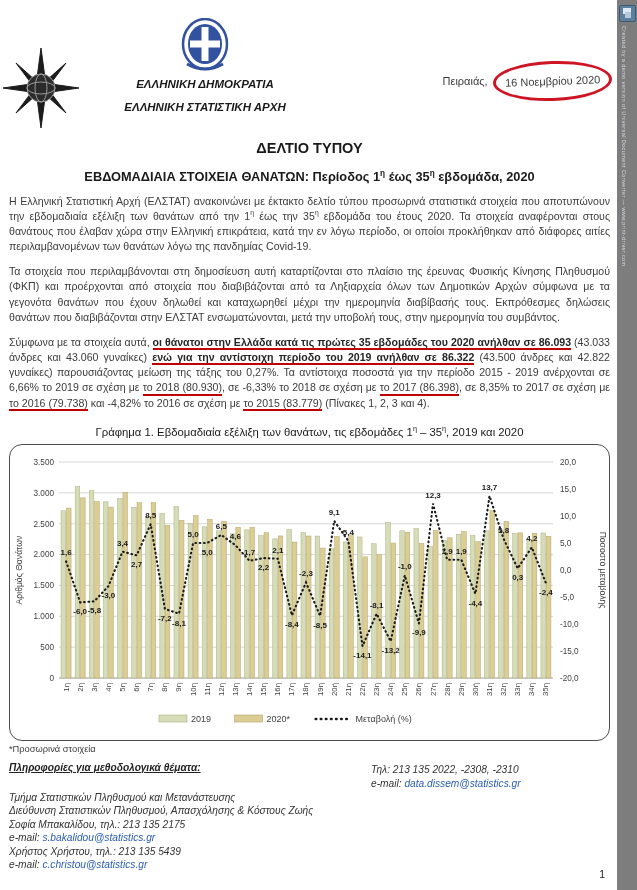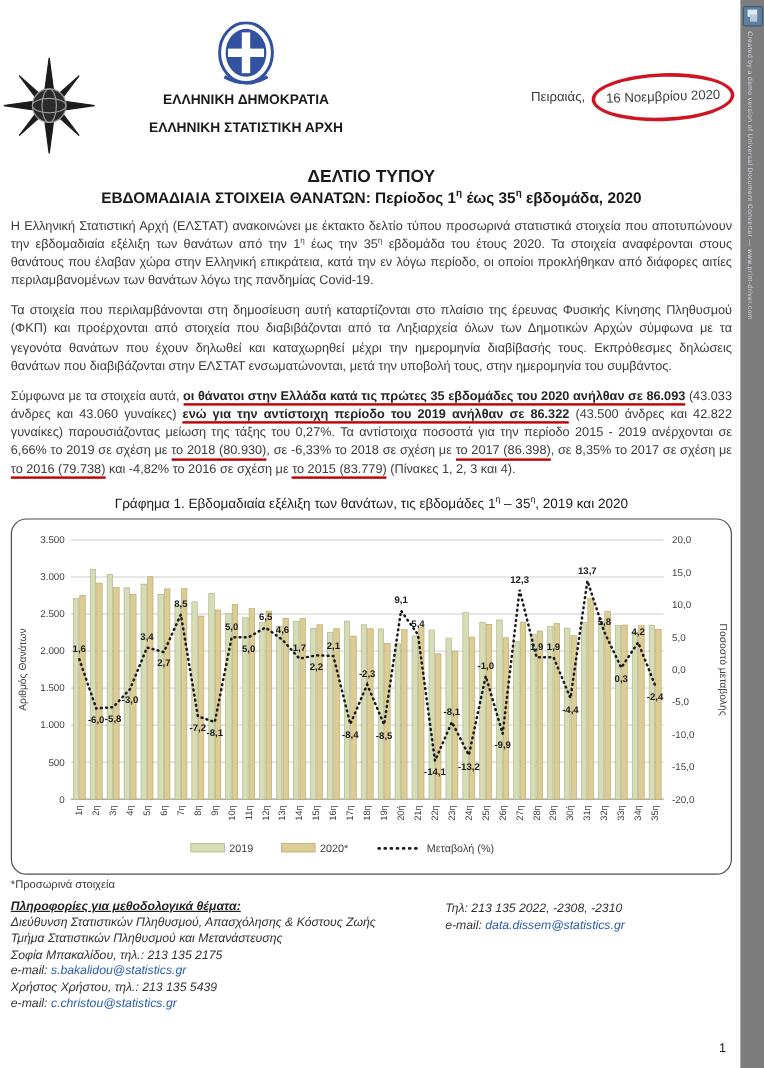--- a/index.html
+++ b/index.html
@@ -10,44 +10,44 @@
   .wm-icon{position:absolute;top:5px;left:2px;width:15px;height:15px;background:#5f7f9e;border:1px solid #3d5a75;border-radius:2px;}
   .wm-icon:before{content:"";position:absolute;left:3px;top:2px;width:8px;height:6px;background:#dfe9f2;border:1px solid #2e4burned;}
   .wm-icon:after{content:"";position:absolute;left:5px;top:6px;width:6px;height:6px;background:#b6c9da;}
   .wm-text{position:absolute;top:26px;left:4px;writing-mode:vertical-rl;font-size:5.5px;letter-spacing:.4px;color:#cfd9e2;white-space:nowrap;}
   
   .content{position:absolute;left:9px;top:0;width:601px;}
   
   .hdr{display:flex;margin-top:14px;height:104px;}
   .star-wrap{width:72px;position:relative;}
   .star{position:absolute;left:-6px;top:34px;}
-  .hdr-center{width:248px;text-align:center;}
+  .hdr-center{width:248px;text-align:center;font-style:italic;}
   .emblem{margin:4px auto 6px auto;display:block;}
   .gov-line{font-weight:bold;color:#1a1a1a;font-size:11.5px;margin-top:2px;}
   .gov-line2{font-weight:bold;color:#1a1a1a;font-size:11.5px;margin-top:11px;}
   .hdr-right{flex:1;text-align:right;padding-top:58px;padding-right:4px;font-size:11px;color:#3c3c3c;}
   .circled{display:inline-block;position:relative;border:3px solid #cf1423;border-radius:50%;
            padding:11px 9px;margin:-11px -6px -11px 2px;transform:rotate(-2deg);}
   
   .doc-title{text-align:center;font-weight:bold;color:#1a1a1a;font-size:14.5px;margin-top:22px;}
-  .doc-subtitle{text-align:center;font-weight:bold;color:#1a1a1a;font-size:12.8px;margin-top:1px;}
+  .doc-subtitle{text-align:center;font-weight:bold;color:#1a1a1a;font-size:12.8px;margin-top:13px;}
   
   p.body{font-size:10.6px;line-height:1.44;text-align:justify;margin:9.5px 0 0 0;color:#3c3c3c;}
   p.body .b{font-weight:bold;color:#262626;}
   .ru{border-bottom:2.4px solid #c00000;padding-bottom:.5px;}
   sup{font-size:64%;line-height:0;}
   
   .chart-title{text-align:center;font-weight:normal;color:#1a1a1a;font-size:11.3px;margin-top:15px;}
   .chart-box{margin-top:6px;border:1.4px solid #4d4d4d;border-radius:13px;padding:5px 2px 2px 2px;height:288px;}
   .footnote{font-size:9.3px;color:#3c3c3c;margin-top:3px;}
   
   .footer{display:flex;margin-top:8px;font-size:10.2px;}
   .fcol-l{width:362px;}
   .fcol-r{flex:1;}
-  .fhead{font-weight:bold;font-style:italic;text-decoration:underline;color:#222;margin-bottom:3px;}
+  .fhead{font-weight:bold;font-style:italic;text-decoration:underline;color:#222;margin-bottom:19px;}
   .frow{font-style:italic;color:#333;margin-top:2.5px;}
   .frow .link, .link{color:#2a5db0;font-style:italic;cursor:pointer;}
   .pagenum{position:absolute;right:32px;bottom:10px;font-size:10.5px;color:#222;}
   svg text{font-family:"Liberation Sans","DejaVu Sans",sans-serif;}
 </style>
 </head>
 <body>
 
 <div class="page">
 
@@ -280,22 +280,22 @@
           <text x="254.6" y="272" font-size="9" fill="#3f3f3f">2020*</text>
           <line x1="303.6" y1="269" x2="337.6" y2="269" stroke="#1a1a1a" stroke-width="2.4" stroke-linecap="round" stroke-dasharray="0.7 4.4"></line>
           <text x="343.6" y="272" font-size="9" fill="#3f3f3f">Μεταβολή (%)</text>
         </svg>
     </div>
     <div class="footnote">*Προσωρινά στοιχεία</div>
 
     <div class="footer">
       <div class="fcol-l">
         <div class="fhead">Πληροφορίες για μεθοδολογικά θέματα:</div>
+        <div class="frow"><span>Τμήμα Στατιστικών Πληθυσμού και Μετανάστευσης</span></div>
         <div class="frow"><span>Διεύθυνση Στατιστικών Πληθυσμού, Απασχόλησης &amp; Κόστους Ζωής</span></div>
-        <div class="frow"><span>Τμήμα Στατιστικών Πληθυσμού και Μετανάστευσης</span></div>
         <div class="frow"><span>Σοφία Μπακαλίδου, τηλ.: 213 135 2175</span></div>
         <div class="frow"><span>e-mail: </span><span class="link">s.bakalidou@statistics.gr</span></div>
         <div class="frow"><span>Χρήστος Χρήστου, τηλ.: 213 135 5439</span></div>
         <div class="frow"><span>e-mail: </span><span class="link">c.christou@statistics.gr</span></div>
       </div>
       <div class="fcol-r">
         <div class="frow"><span>Τηλ:  213 135 2022, -2308, -2310</span></div>
         <div class="frow"><span>e-mail: </span><span class="link">data.dissem@statistics.gr</span></div>
       </div>
     </div>

